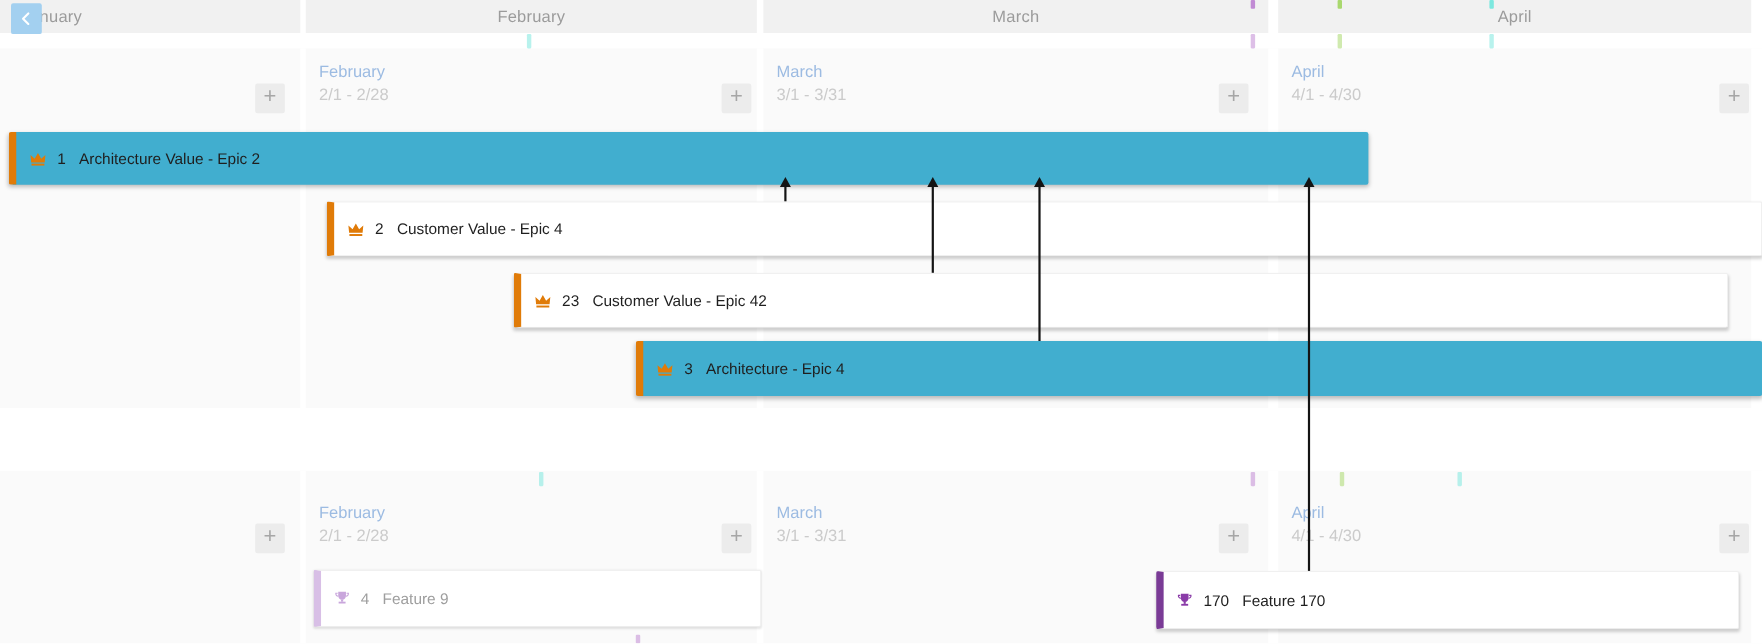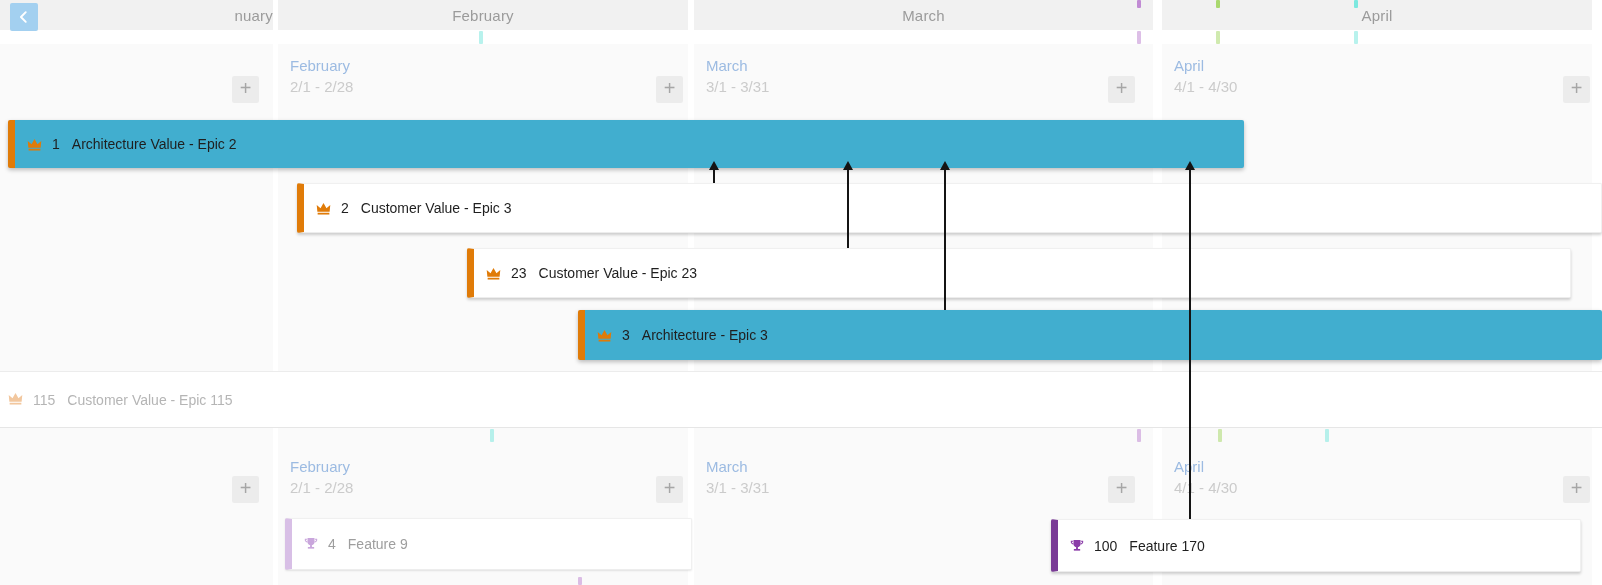--- a/index.html
+++ b/index.html
@@ -7,21 +7,21 @@
   #stage {
     position:relative; width:1602px; height:585px; overflow:hidden;
     font-family:"Liberation Sans", sans-serif; background:#fff;
   }
   
   .hdr-seg {
     position:absolute; top:0; height:30px; background:#f1f1f1;
     display:flex; align-items:center; justify-content:center;
     font-size:15px; color:#9b9b9b; letter-spacing:.2px;
   }
-  .hdr-seg.clipped { justify-content:flex-end; padding-left:36px; }
+  .hdr-seg.clipped { justify-content:flex-start; padding-left:36px; }
   .back-btn {
     position:absolute; left:10px; top:3px; width:28px; height:28px;
     background:#a3d0f0; border-radius:2px; display:flex; align-items:center;
     justify-content:center; cursor:pointer; z-index:40;
   }
   
   .lane { position:absolute; left:0; width:1602px; background:#fafafa; }
   #lane1 { top:44px; height:327px; }
   #lane2 { top:428px; height:157px; }
   .col-sep { position:absolute; top:0; height:100%; background:#fff; }
@@ -134,55 +134,45 @@
   </div>
 
   <div class="bar white epic" style="left:297px;top:183px;width:1305px;height:50px">
     <span class="icon icon-orange">
       <svg width="15" height="13" viewBox="0 0 16 14" fill="currentColor">
           <path d="M1.4 10.4 L0.7 3.2 L4.8 6.8 L8 1.2 L11.2 6.8 L15.3 3.2 L14.6 10.4 Z"></path>
           <rect x="1.7" y="11.6" width="12.6" height="1.9"></rect>
         </svg>
     </span>
     <span class="wid">2</span>
-    <span class="title">Customer Value - Epic 3</span>
+    <span class="title">Customer Value - Epic 4</span>
   </div>
 
   <div class="bar white epic" style="left:467px;top:248px;width:1104px;height:50px">
     <span class="icon icon-orange">
       <svg width="15" height="13" viewBox="0 0 16 14" fill="currentColor">
           <path d="M1.4 10.4 L0.7 3.2 L4.8 6.8 L8 1.2 L11.2 6.8 L15.3 3.2 L14.6 10.4 Z"></path>
           <rect x="1.7" y="11.6" width="12.6" height="1.9"></rect>
         </svg>
     </span>
     <span class="wid">23</span>
-    <span class="title">Customer Value - Epic 23</span>
+    <span class="title">Customer Value - Epic 42</span>
   </div>
 
   <div class="bar teal epic" style="left:578px;top:310px;width:1024px;height:50px">
     <span class="icon icon-orange">
       <svg width="15" height="13" viewBox="0 0 16 14" fill="currentColor">
           <path d="M1.4 10.4 L0.7 3.2 L4.8 6.8 L8 1.2 L11.2 6.8 L15.3 3.2 L14.6 10.4 Z"></path>
           <rect x="1.7" y="11.6" width="12.6" height="1.9"></rect>
         </svg>
     </span>
     <span class="wid">3</span>
-    <span class="title">Architecture - Epic 3</span>
-  </div>
-
-  <div class="ghost-row">
-    <span class="icon">
-      <svg width="15" height="13" viewBox="0 0 16 14" fill="currentColor">
-          <path d="M1.4 10.4 L0.7 3.2 L4.8 6.8 L8 1.2 L11.2 6.8 L15.3 3.2 L14.6 10.4 Z"></path>
-          <rect x="1.7" y="11.6" width="12.6" height="1.9"></rect>
-        </svg>
-    </span>
-    <span class="wid">115</span>
-    <span class="title">Customer Value - Epic 115</span>
-  </div>
+    <span class="title">Architecture - Epic 4</span>
+  </div>
+
 
   <div class="lane" id="lane2">
     <div class="col-sep" style="left:273px;width:5px"></div>
     <div class="col-sep" style="left:688px;width:6px"></div>
     <div class="col-sep" style="left:1153px;width:9px"></div>
     <div class="col-sep" style="left:1592px;width:10px"></div>
   </div>
 
   <div class="cell-head" style="left:290px;top:457px">
     <div class="cell-month">February</div>
@@ -219,21 +209,21 @@
   <div class="bar white feature" style="left:1051px;top:519px;width:530px;height:53px">
     <span class="icon icon-purple">
       <svg width="14" height="14" viewBox="0 0 16 16" fill="currentColor">
           <path d="M4 1h8v4.1a4 4.3 0 0 1-8 0Z"></path>
           <rect x="6.9" y="9.2" width="2.2" height="2.2"></rect>
           <rect x="4.4" y="11.4" width="7.2" height="1.9"></rect>
           <path d="M3.4 2.6H1.5a2.5 2.5 0 0 0 2.6 3" fill="none" stroke="currentColor" stroke-width="1.2"></path>
           <path d="M12.6 2.6h1.9a2.5 2.5 0 0 1-2.6 3" fill="none" stroke="currentColor" stroke-width="1.2"></path>
         </svg>
     </span>
-    <span class="wid">100</span>
+    <span class="wid">170</span>
     <span class="title">Feature 170</span>
   </div>
 
   <div class="dep-head" style="left:709px;top:161px"></div>
   <div class="dep-line" style="left:713px;top:169px;height:14px"></div>
 
   <div class="dep-head" style="left:843px;top:161px"></div>
   <div class="dep-line" style="left:847px;top:169px;height:79px"></div>
 
   <div class="dep-head" style="left:940px;top:161px"></div>

